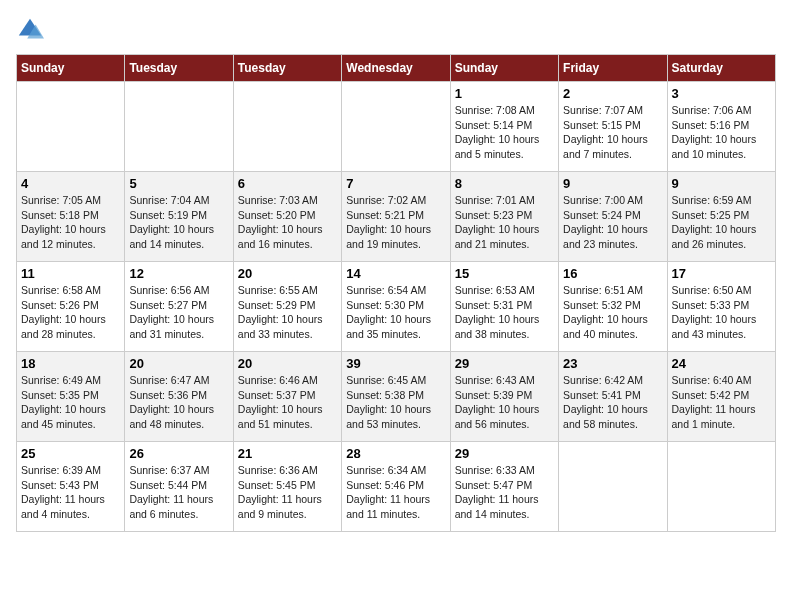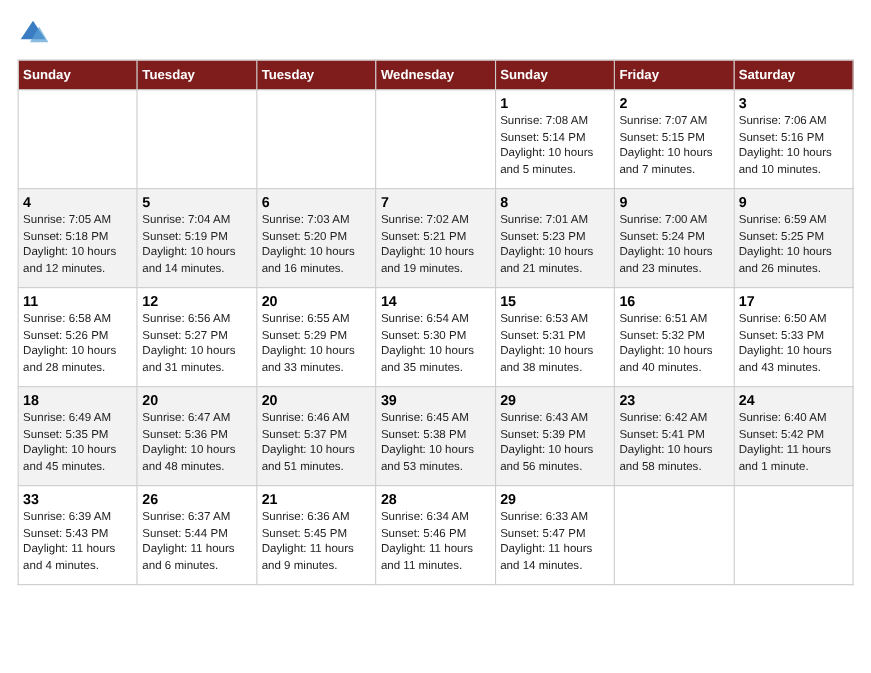--- a/index.html
+++ b/index.html
@@ -208,21 +208,21 @@
           <span class="day-number">23</span>
           <div class="day-info">Sunrise: 6:42 AM<br>Sunset: 5:41 PM<br>Daylight: 10 hours<br>and 58 minutes.</div>
         </td>
         <td>
           <span class="day-number">24</span>
           <div class="day-info">Sunrise: 6:40 AM<br>Sunset: 5:42 PM<br>Daylight: 11 hours<br>and 1 minute.</div>
         </td>
       </tr>
       <tr>
         <td>
-          <span class="day-number">33</span>
+          <span class="day-number">25</span>
           <div class="day-info">Sunrise: 6:39 AM<br>Sunset: 5:43 PM<br>Daylight: 11 hours<br>and 4 minutes.</div>
         </td>
         <td>
           <span class="day-number">26</span>
           <div class="day-info">Sunrise: 6:37 AM<br>Sunset: 5:44 PM<br>Daylight: 11 hours<br>and 6 minutes.</div>
         </td>
         <td>
           <span class="day-number">21</span>
           <div class="day-info">Sunrise: 6:36 AM<br>Sunset: 5:45 PM<br>Daylight: 11 hours<br>and 9 minutes.</div>
         </td>

